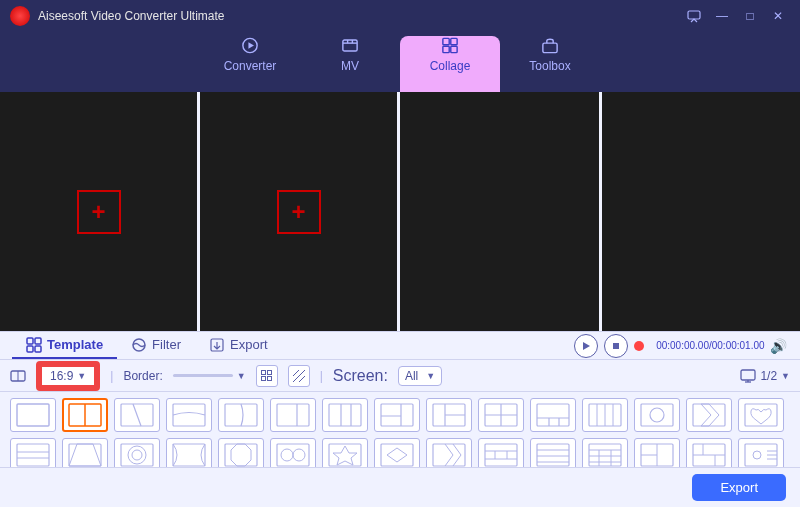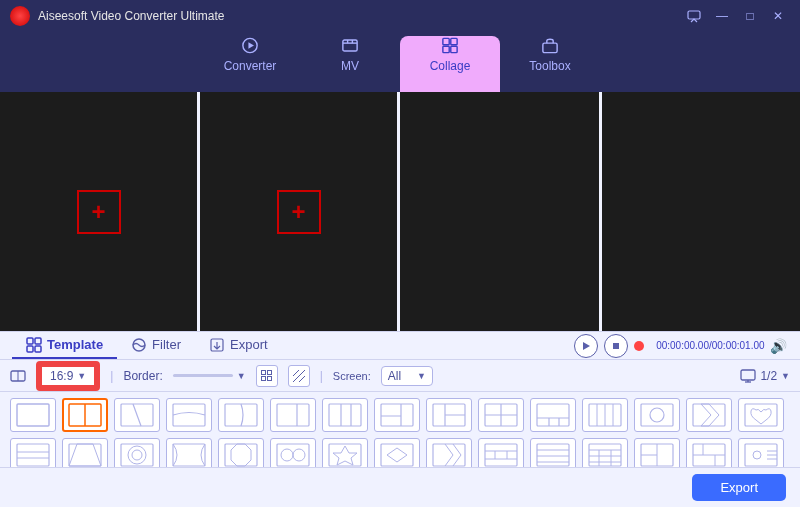--- a/index.html
+++ b/index.html
@@ -278,34 +278,34 @@
       align-items: center;
       justify-content: center;
       cursor: pointer;
       border-radius: 3px;
       background: white;
       border: 1px solid #b0b4e8;
       font-size: 11px;
       color: #5a5faa;
     }
     .screen-label {
-      font-size: 11px;
+      font-size: 16px;
       color: #4a4f9a;
     }
     .screen-select {
       background: white;
       border: 1px solid #b0b4e8;
       border-radius: 4px;
       padding: 2px 6px;
       font-size: 12px;
       color: #4a4f9a;
       cursor: pointer;
       display: flex;
       align-items: center;
-      gap: 16px;
+      gap: 8px;
     }
     .monitor-select {
       margin-left: auto;
       display: flex;
       align-items: center;
       gap: 4px;
       font-size: 12px;
       color: #4a4f9a;
       cursor: pointer;
     }

